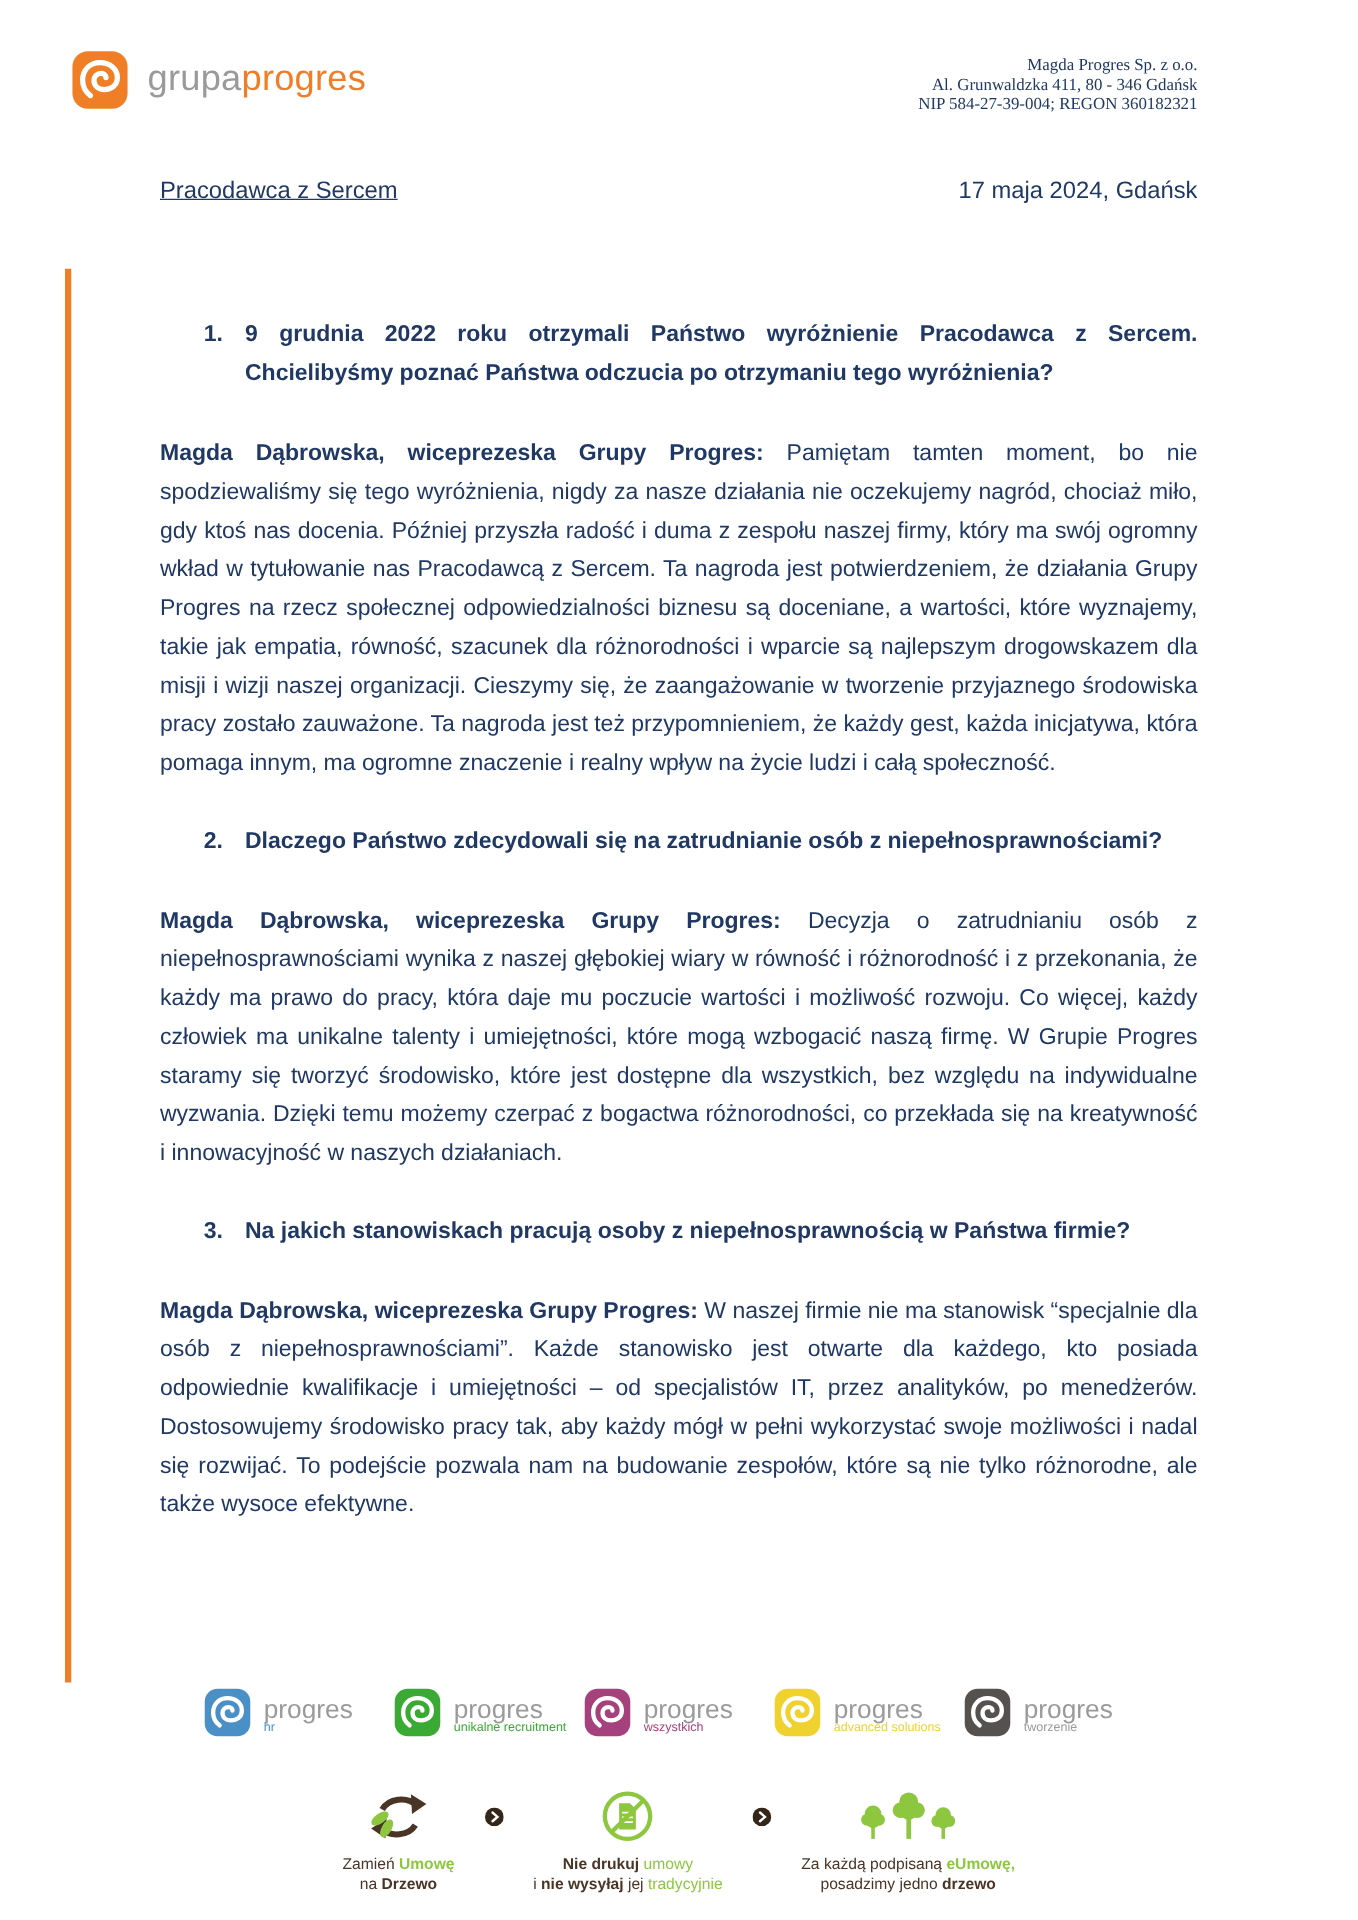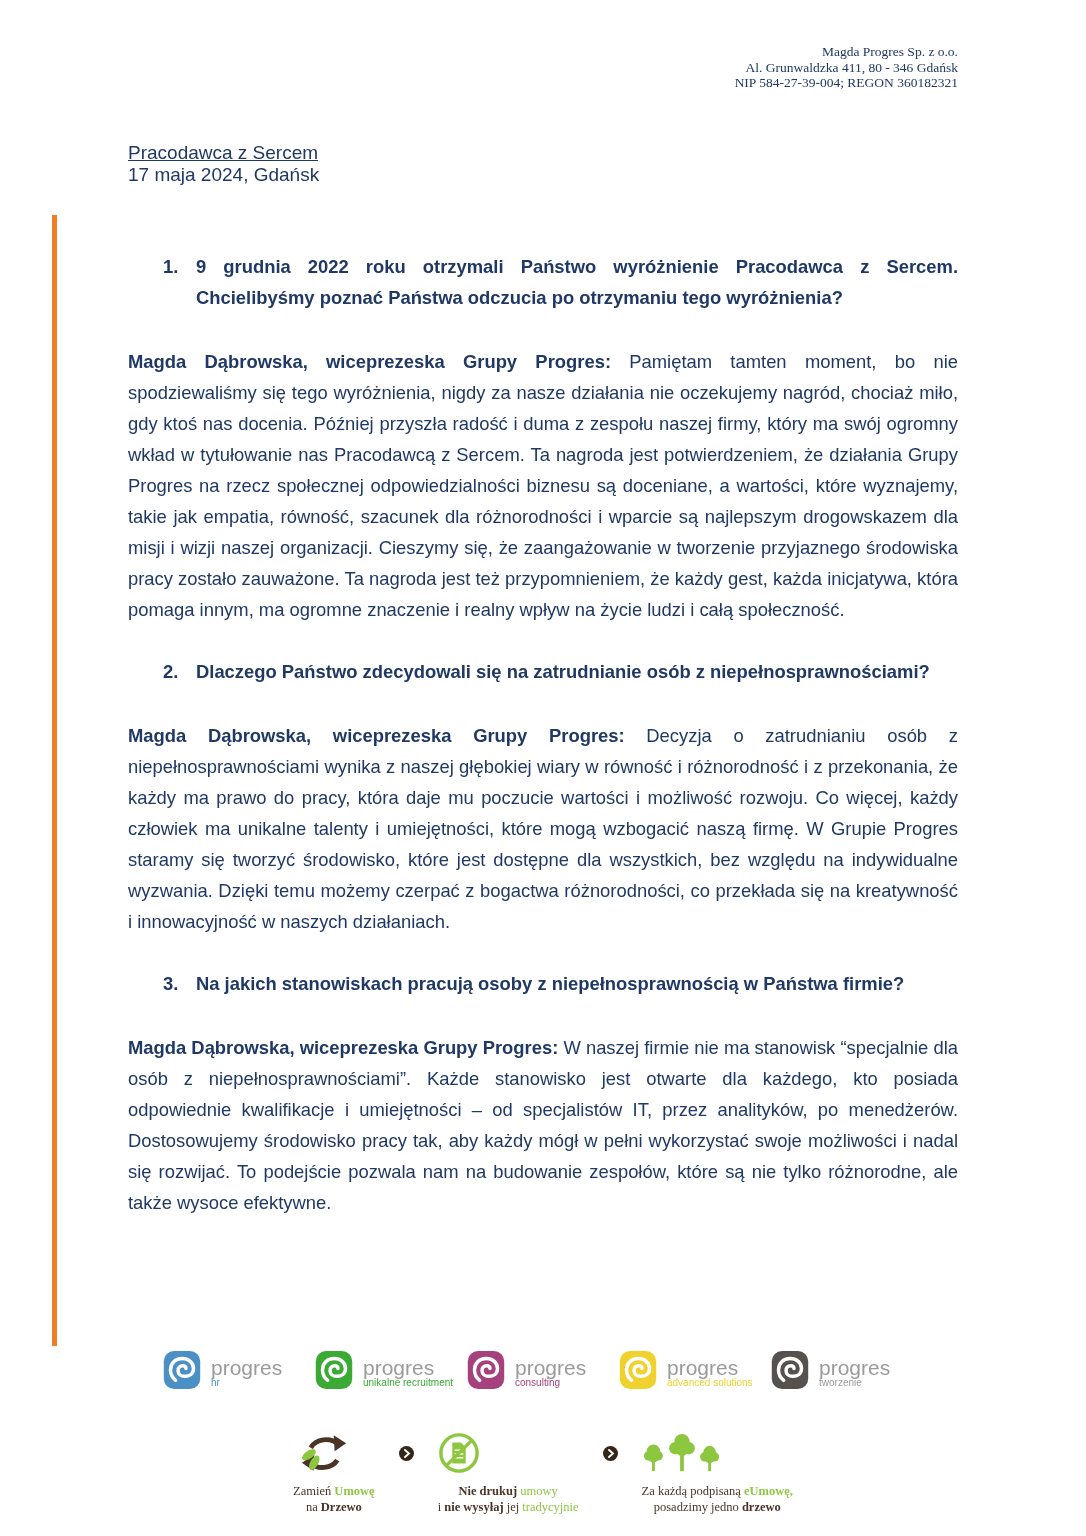--- a/index.html
+++ b/index.html
@@ -17,21 +17,21 @@
   .wm-progres { color:#f07e26; }
 
   .company-info {
     position:absolute; right:128px; top:44px; text-align:right;
     font-family:"Liberation Serif", serif; font-size:13.5px; line-height:15.5px; color:#1f3864;
   }
 
   
   .title-row {
     position:absolute; left:128px; right:128px; top:142px;
-    display:flex; justify-content:space-between; font-size:19px;flex-direction:column;
+    display:flex; justify-content:space-between; font-size:19px;
   }
   .doc-title { text-decoration:underline; }
 
   
   .side-bar { position:absolute; left:52px; top:215px; width:5px; height:1131px; }
 
   
   .content {
     position:absolute; left:128px; width:830px; top:251px;
     font-size:18.4px; line-height:31px; text-align:justify;
@@ -47,32 +47,41 @@
   .brand { width:152px; display:flex; align-items:center; gap:10px; }
   .brand-texts { display:flex; flex-direction:column; }
   .brand-name { font-size:21px; line-height:21px; color:#9a9a9a; }
   .brand-sub { font-size:10px; line-height:10px; }
 
   
   .eco {
     position:absolute; top:1430px; left:0; width:100%;
     display:flex; justify-content:center; align-items:flex-start; gap:24px;
   }
-  .eco-item { display:flex; flex-direction:column; align-items:flex-start;font-family:Liberation Serif, serif; }
+  .eco-item { display:flex; flex-direction:column; align-items:center; }
   .eco-iconbox { height:46px; display:flex; align-items:center; justify-content:center; }
   .eco-caption { margin-top:8px; font-size:12.5px; line-height:15.5px; text-align:center; color:#4a3426; }
   .eco-arrow { margin-top:16px; }
   .g { color:#8dc63f; }
   .b { font-weight:bold; }
 </style>
 </head>
 <body>
 
 <div class="page">
 
+  <div class="brand-header">
+    <span>
+      <svg width="46" height="48" viewBox="0 0 48 48">
+        <rect x="1" y="0" width="46" height="48" rx="13" fill="#f07e26"></rect>
+        <path d="M16 37 C 12 34 9.5 29 9.5 24 C 9.5 15.5 15.5 9.5 24 9.5 C 32.5 9.5 38.5 15 38.5 22 C 38.5 28.5 33.5 32 27.5 32 C 22.5 32 19 29 19 24.5 C 19 21 21.5 18.5 25 18.5 C 27.5 18.5 29 20 29 22" stroke="#ffffff" stroke-width="4.4" fill="none" stroke-linecap="round"></path>
+      </svg>
+    </span>
+    <span class="brand-wordmark"><span class="wm-grupa">grupa</span><span class="wm-progres">progres</span></span>
+  </div>
 
   <div class="company-info">
     <div>Magda Progres Sp. z o.o.</div>
     <div>Al. Grunwaldzka 411, 80 - 346 Gdańsk</div>
     <div>NIP 584-27-39-004; REGON 360182321</div>
   </div>
 
   <div class="title-row">
     <span class="doc-title">Pracodawca z Sercem</span>
     <span>17 maja 2024, Gdańsk</span>
@@ -132,21 +141,21 @@
 
     <div class="brand">
       <span>
         <svg width="38" height="42" viewBox="0 0 48 48">
           <rect x="1" y="0" width="46" height="48" rx="13" fill="#a5417d"></rect>
           <path d="M16 37 C 12 34 9.5 29 9.5 24 C 9.5 15.5 15.5 9.5 24 9.5 C 32.5 9.5 38.5 15 38.5 22 C 38.5 28.5 33.5 32 27.5 32 C 22.5 32 19 29 19 24.5 C 19 21 21.5 18.5 25 18.5 C 27.5 18.5 29 20 29 22" stroke="#ffffff" stroke-width="4.4" fill="none" stroke-linecap="round"></path>
         </svg>
       </span>
       <span class="brand-texts">
         <span class="brand-name">progres</span>
-        <span class="brand-sub" style="color: rgb(165, 65, 125);">consulting</span>
+        <span class="brand-sub" style="color: rgb(165, 65, 125);">wszystkich</span>
       </span>
     </div>
 
     <div class="brand">
       <span>
         <svg width="38" height="42" viewBox="0 0 48 48">
           <rect x="1" y="0" width="46" height="48" rx="13" fill="#f0d22e"></rect>
           <path d="M16 37 C 12 34 9.5 29 9.5 24 C 9.5 15.5 15.5 9.5 24 9.5 C 32.5 9.5 38.5 15 38.5 22 C 38.5 28.5 33.5 32 27.5 32 C 22.5 32 19 29 19 24.5 C 19 21 21.5 18.5 25 18.5 C 27.5 18.5 29 20 29 22" stroke="#ffffff" stroke-width="4.4" fill="none" stroke-linecap="round"></path>
         </svg>
       </span>

